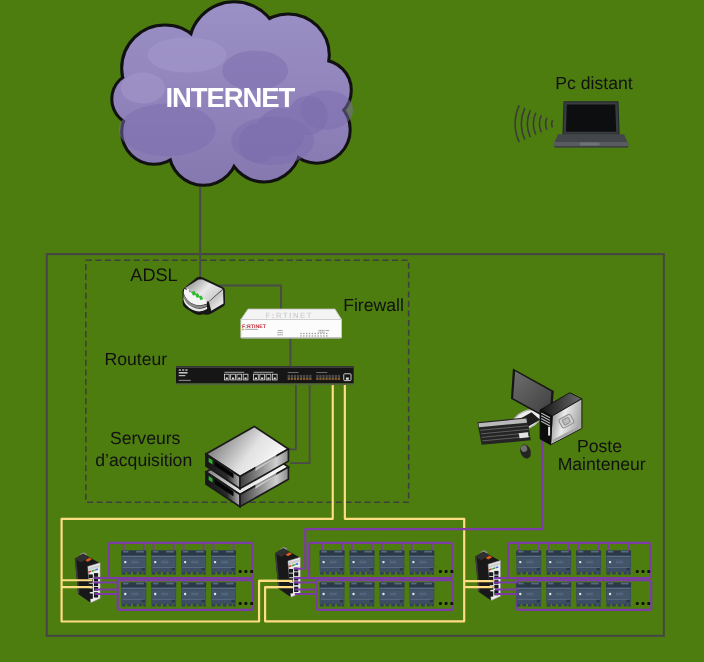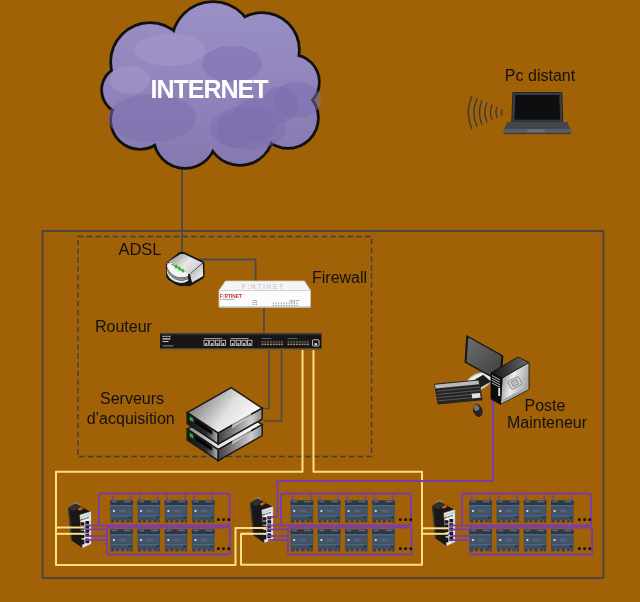--- a/index.html
+++ b/index.html
@@ -1,16 +1,16 @@
 <!DOCTYPE html>
 <html><head>
 <meta charset="utf-8">
 <style>
 html,body{margin:0;padding:0;background:#fff;}
-#stage{position:relative;width:640px;height:602px;background:#a16207;overflow:hidden;
+#stage{position:relative;width:640px;height:602px;background:#4d7c0f;overflow:hidden;
 font-family:"Liberation Sans",sans-serif;}
 </style>
 </head>
 <body>
 <div id="stage">
 <svg width="640" height="602" viewBox="0 0 640 602" xmlns="http://www.w3.org/2000/svg">
 <defs>
   <linearGradient id="cloudfill" gradientUnits="userSpaceOnUse" x1="0" y1="0" x2="0" y2="172">
     <stop offset="0" stop-color="#9b91c6"></stop>
     <stop offset="0.55" stop-color="#9083bb"></stop>

